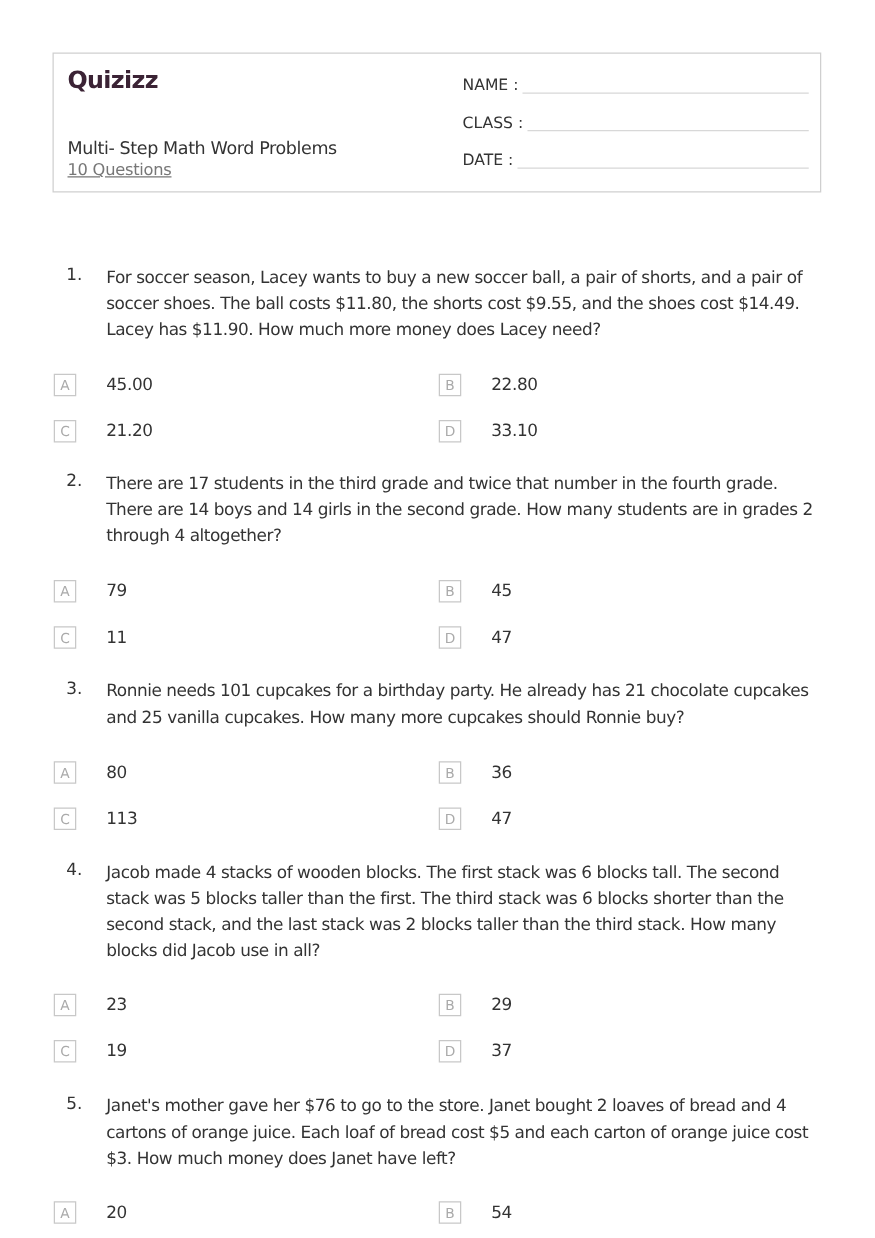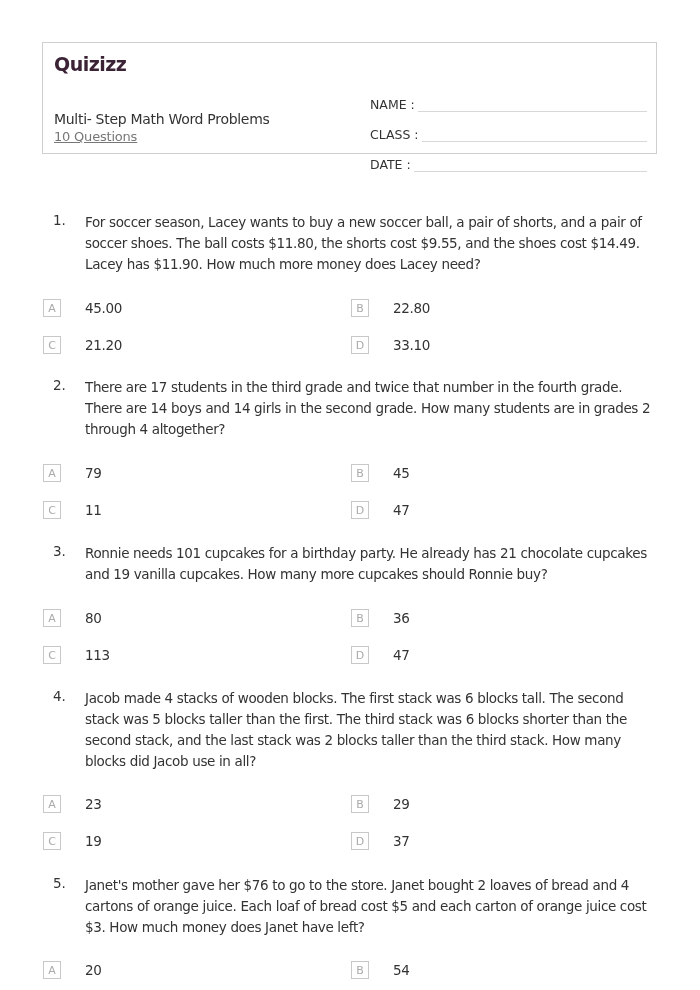--- a/index.html
+++ b/index.html
@@ -22,21 +22,21 @@
     }
     .subtitle {
       position: absolute; left: 11px; top: 86px; font-size: 13px; color: #777;
       letter-spacing: -0.2px;
       text-decoration: underline;
     }
     .field {
       position: absolute; left: 327px; font-size: 12.5px; color: #333;
       display: flex; align-items: flex-end; width: 277px;
     }
-    .field .label { white-space: nowrap; margin-top: 37px; }
+    .field .label { white-space: nowrap; }
     .field .line {
       flex: 1; border-bottom: 1px solid #d8d8d8; height: 14px; margin-left: 3px;
     }
     .question {
       position: absolute; left: 0; width: 700px;
     }
     .q-num {
       position: absolute; left: 53px; top: 0; font-size: 13.5px; color: #333;
     }
     .q-text {
@@ -113,21 +113,21 @@
   <span class="opt-letter">C</span>
   <span class="opt-value">11</span>
 </div>
 <div class="option" style="left:351px; top:501px;">
   <span class="opt-letter">D</span>
   <span class="opt-value">47</span>
 </div>
 
 <div class="question" style="top:543px;">
   <span class="q-num">3.</span>
-  <span class="q-text">Ronnie needs 101 cupcakes for a birthday party. He already has 21 chocolate cupcakes and 19 vanilla cupcakes. How many more cupcakes should Ronnie buy?</span>
+  <span class="q-text">Ronnie needs 101 cupcakes for a birthday party. He already has 21 chocolate cupcakes and 25 vanilla cupcakes. How many more cupcakes should Ronnie buy?</span>
 </div>
 <div class="option" style="left:43px; top:609px;">
   <span class="opt-letter">A</span>
   <span class="opt-value">80</span>
 </div>
 <div class="option" style="left:351px; top:609px;">
   <span class="opt-letter">B</span>
   <span class="opt-value">36</span>
 </div>
 <div class="option" style="left:43px; top:646px;">

